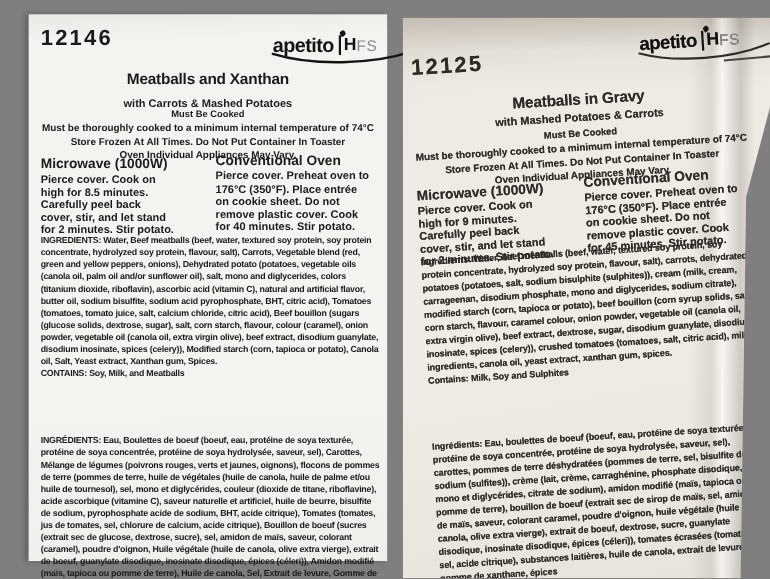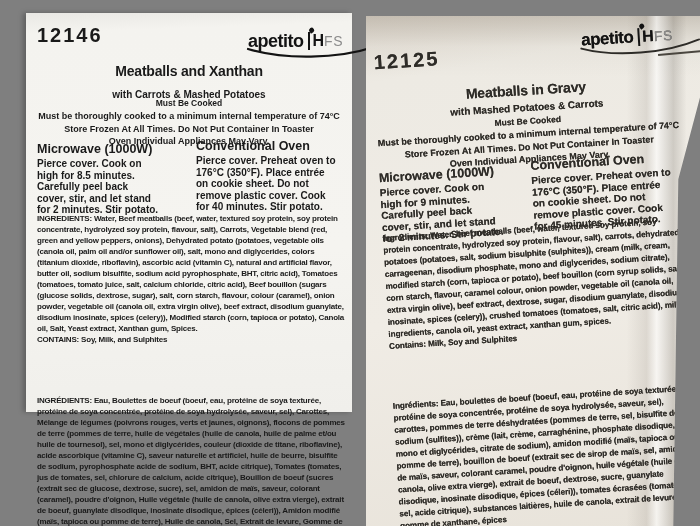--- a/index.html
+++ b/index.html
@@ -5,21 +5,21 @@
   html,body{margin:0;padding:0;}
   body{
     width:700px;height:526px;overflow:hidden;position:relative;
     background:#7f7f7f;
     font-family:"Liberation Sans","DejaVu Sans",sans-serif;
   }
   .stage{position:absolute;inset:0;}
   
   .paper{position:absolute;color:#1a1a1a;}
   .paper.left{
-    left:26px;top:13px;width:326px;height:399px;
+    left:26px;top:13px;width:326px;height:497px;
     background:linear-gradient(178deg,#e9e8e4 0%,#f4f3ef 5%,#f5f4f0 60%,#f0efeb 100%);
     box-shadow:-3px 0 5px rgba(0,0,0,.25);
   }
   .paper.right{
     left:366px;top:16px;width:334px;height:510px;color:#2e2c28;
     background:
       linear-gradient(90deg,rgba(0,0,0,0) 78%,rgba(90,80,70,.12) 84%,rgba(255,255,255,.55) 87%,rgba(60,55,48,.18) 92%,rgba(0,0,0,0) 96%),
       linear-gradient(180deg,rgba(120,108,90,.28) 0%,rgba(120,108,90,.05) 6%,rgba(0,0,0,0) 12%),
       linear-gradient(170deg,#e2dcd3 0%,#edeae3 12%,#f0ece5 55%,#e8e3da 100%);
     clip-path:polygon(0 0,100% 0,100% 16%,93.5% 32%,92% 100%,0 100%);
@@ -90,21 +90,21 @@
       <div class="col-h">Conventional Oven</div>
       <div class="col-b">Pierce cover. Preheat oven to
 176°C (350°F). Place entrée
 on cookie sheet. Do not
 remove plastic cover. Cook
 for 40 minutes. Stir potato.</div>
     </div>
 
     <div class="ing" style="left:11px;top:200px;width:310px;">
       <span>INGREDIENTS: Water, Beef meatballs (beef, water, textured soy protein, soy protein concentrate, hydrolyzed soy protein, flavour, salt), Carrots, Vegetable blend (red, green and yellow peppers, onions), Dehydrated potato (potatoes, vegetable oils (canola oil, palm oil and/or sunflower oil), salt, mono and diglycerides, colors (titanium dioxide, riboflavin), ascorbic acid (vitamin C), natural and artificial flavor, butter oil, sodium bisulfite, sodium acid pyrophosphate, BHT, citric acid), Tomatoes (tomatoes, tomato juice, salt, calcium chloride, citric acid), Beef bouillon (sugars (glucose solids, dextrose, sugar), salt, corn starch, flavour, colour (caramel), onion powder, vegetable oil (canola oil, extra virgin olive), beef extract, disodium guanylate, disodium inosinate, spices (celery)), Modified starch (corn, tapioca or potato), Canola oil, Salt, Yeast extract, Xanthan gum, Spices.</span>
-      <div class="contains">CONTAINS: Soy, Milk, and Sulphites</div>
+      <div class="contains">CONTAINS: Soy, Milk, and Meatballs</div>
     </div>
 
     <div class="ing" style="left:11px;top:382px;width:310px;">
       <span>INGRÉDIENTS: Eau, Boulettes de boeuf (boeuf, eau, protéine de soya texturée, protéine de soya concentrée, protéine de soya hydrolysée, saveur, sel), Carottes, Mélange de légumes (poivrons rouges, verts et jaunes, oignons), flocons de pommes de terre (pommes de terre, huile de végétales (huile de canola, huile de palme et/ou huile de tournesol), sel, mono et diglycérides, couleur (dioxide de titane, riboflavine), acide ascorbique (vitamine C), saveur naturelle et artificiel, huile de beurre, bisulfite de sodium, pyrophosphate acide de sodium, BHT, acide citrique), Tomates (tomates, jus de tomates, sel, chlorure de calcium, acide citrique), Bouillon de boeuf (sucres (extrait sec de glucose, dextrose, sucre), sel, amidon de maïs, saveur, colorant (caramel), poudre d'oignon, Huile végétale (huile de canola, olive extra vierge), extrait de boeuf, guanylate disodique, inosinate disodique, épices (céleri)), Amidon modifié (maïs, tapioca ou pomme de terre), Huile de canola, Sel, Extrait de levure, Gomme de</span>
     </div>
   </div>
 
   <div class="paper right">
     <div class="edge-line"></div>
     <div class="rot-wrap txt">

